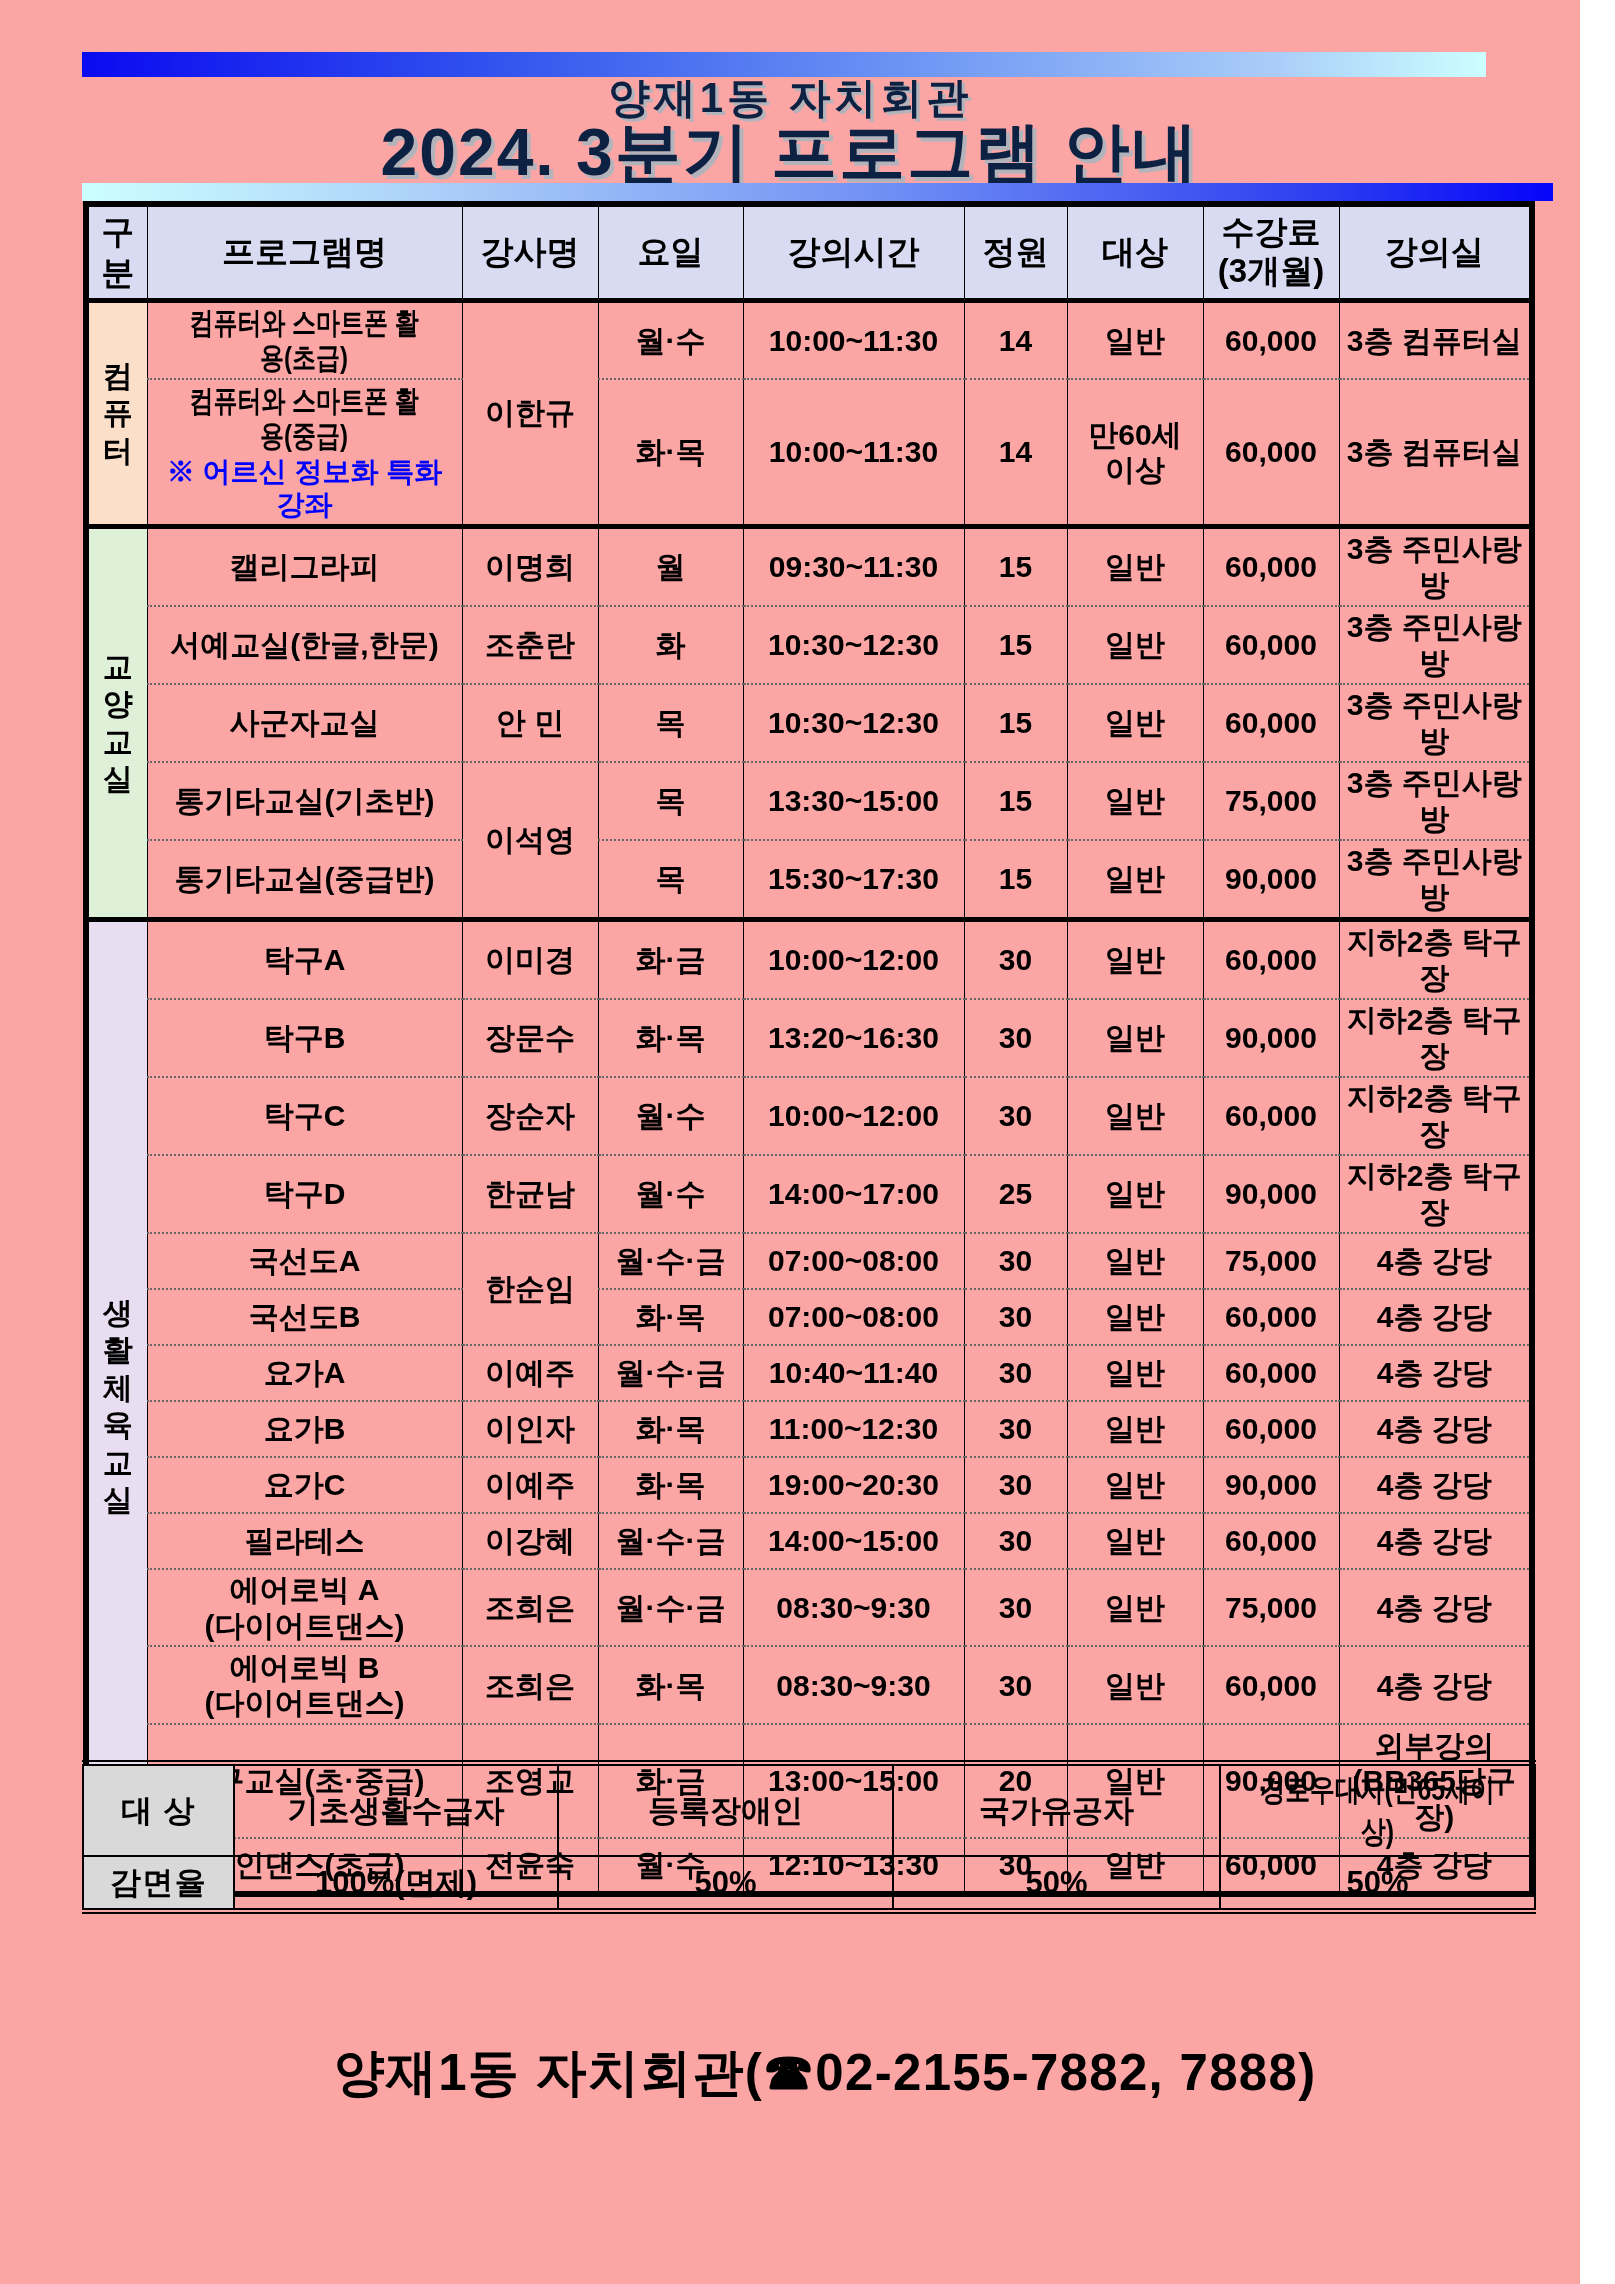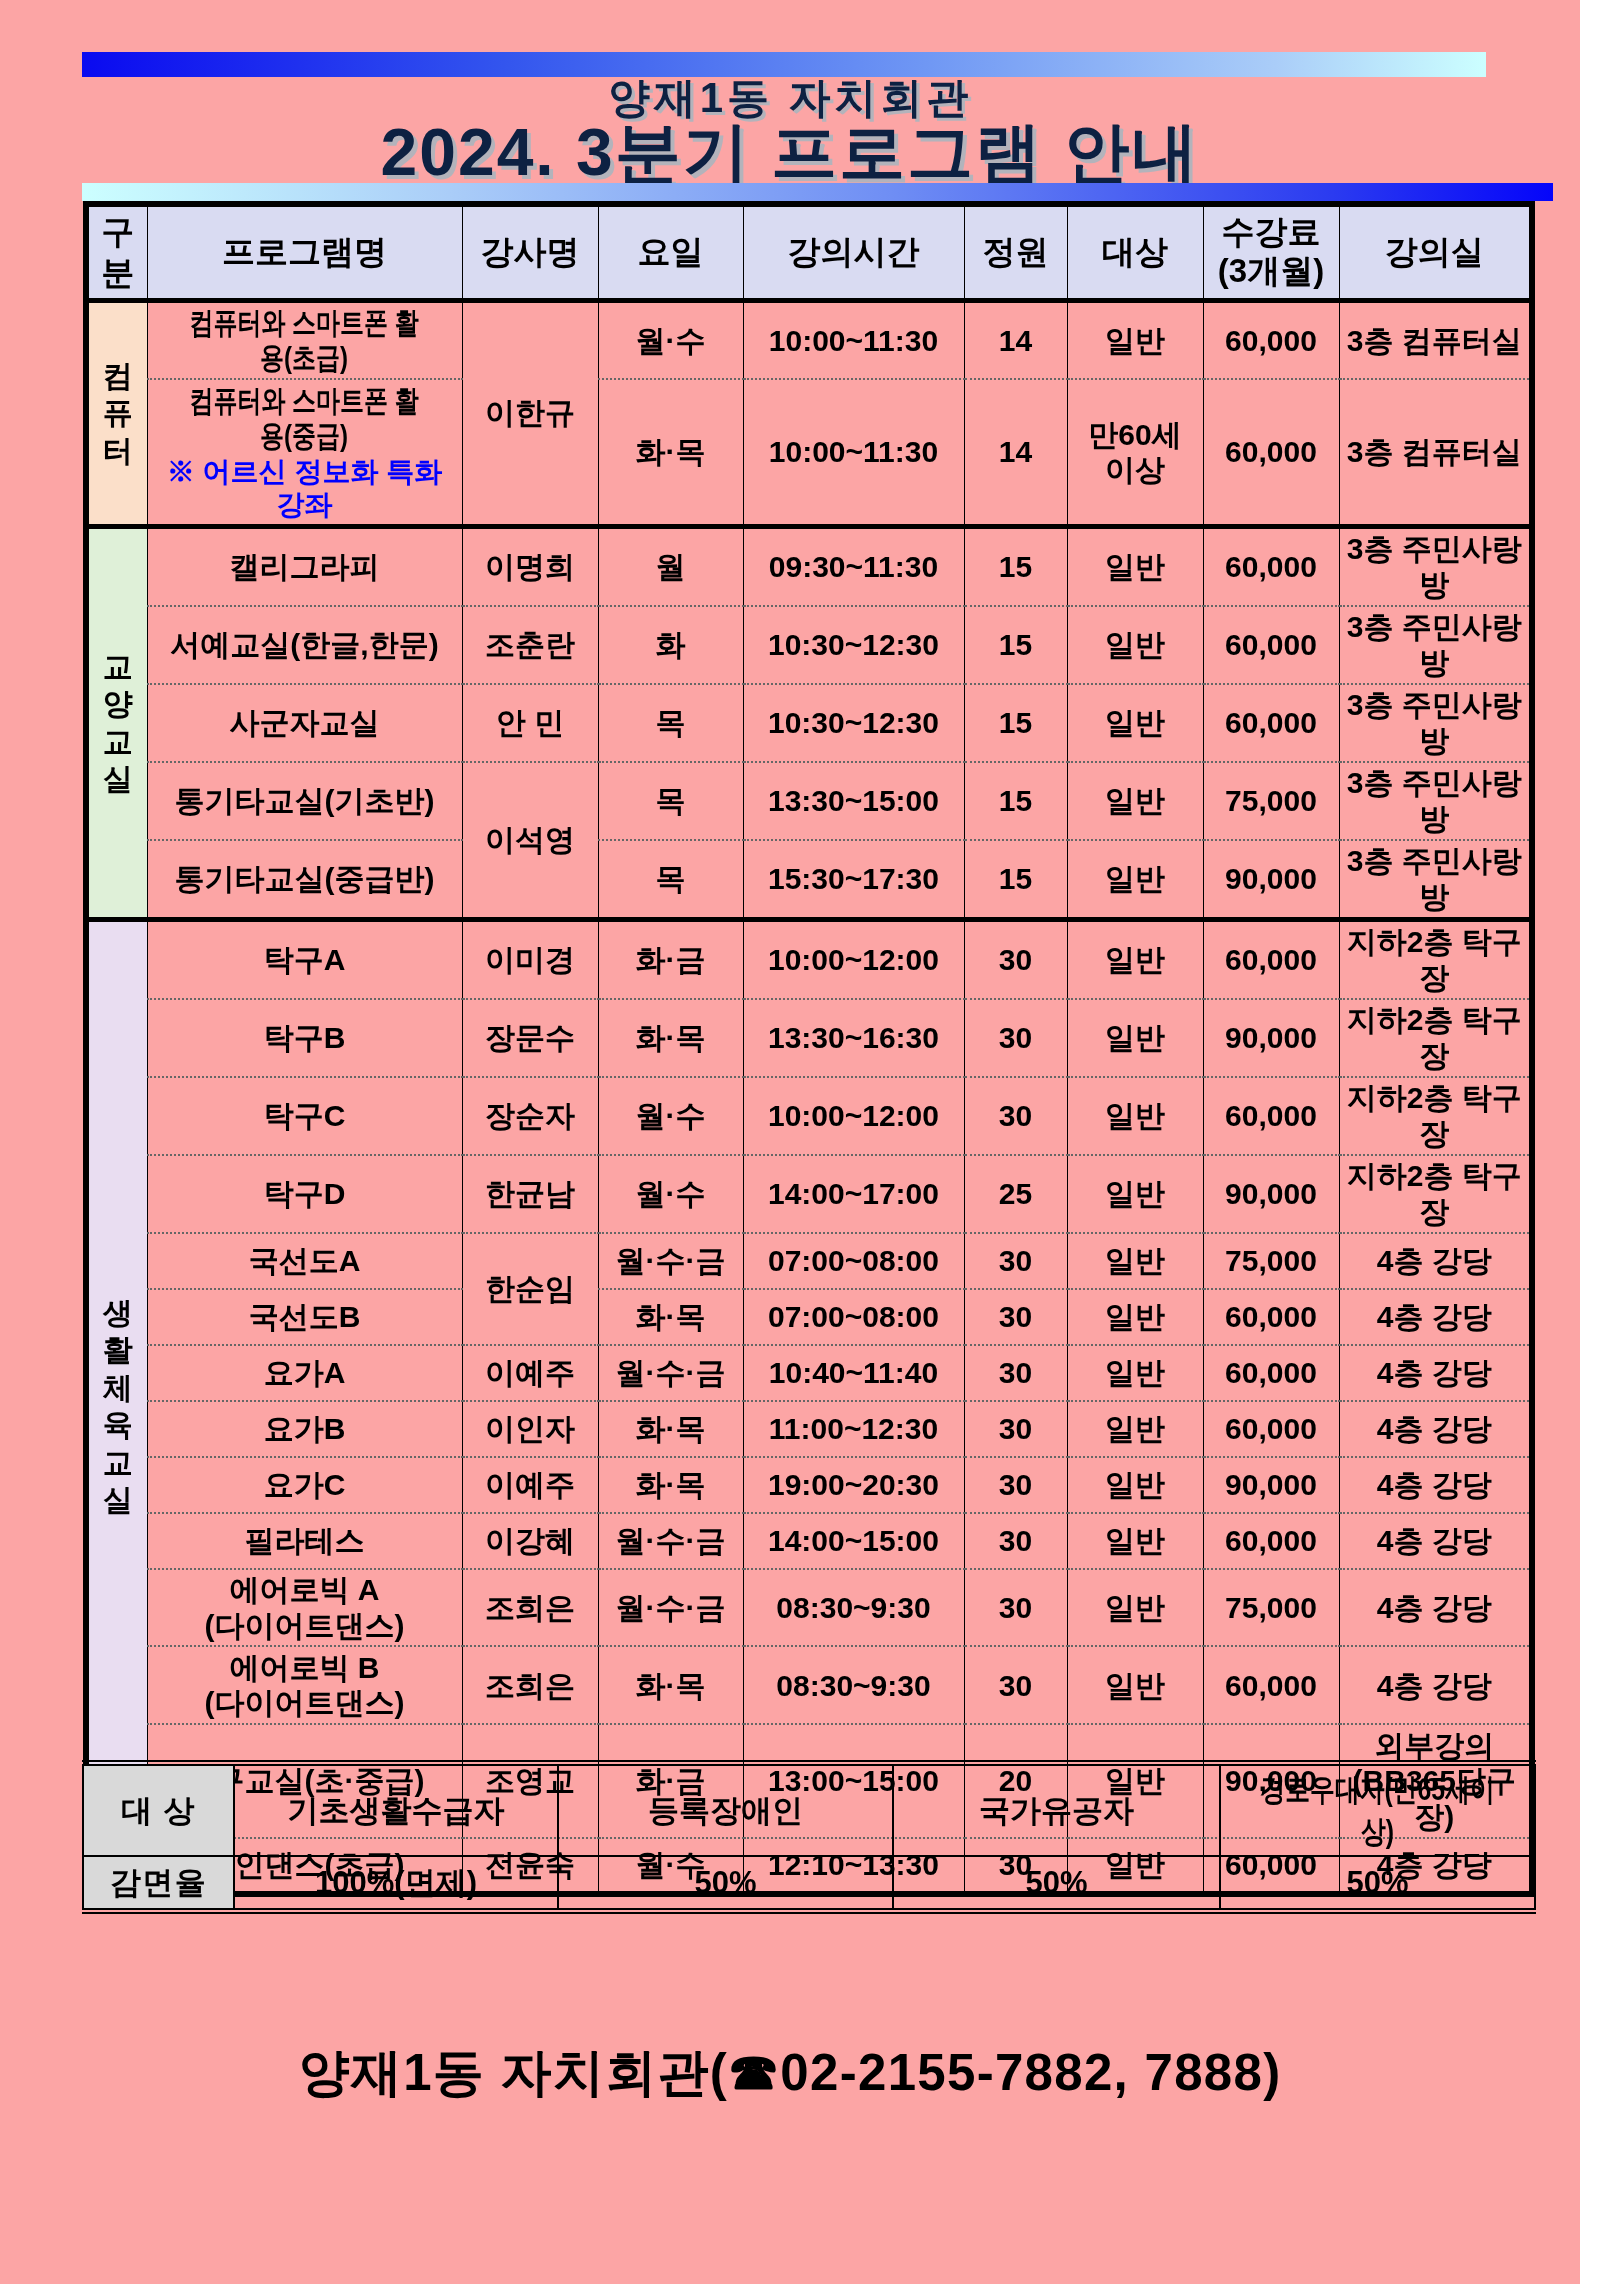--- a/index.html
+++ b/index.html
@@ -79,21 +79,21 @@
   }
   table.discount tr{height:55px;}
   table.discount .lbl{background:var(--discount-header-bg,#d9d9d9);letter-spacing:1.3px;margin-top:13px;}
   
   .discount-note{
     position:absolute;left:85px;top:1889px;
     font-size:32px;font-weight:bold;color:#000;letter-spacing:0.7px;
   }
   .footer-contact{
     position:absolute;left:0;top:2039px;width:100%;
-    text-align:center;font-size:51px;font-weight:900;color:#000;letter-spacing:1.3px;
+    text-align:center;font-size:51px;font-weight:900;color:#000;letter-spacing:1.3px;padding-left:35px;
   }
 </style>
 </head>
 <body>
 
 <div class="page">
 
   <div class="bar-top"></div>
   <div class="title-org">양재1동 자치회관</div>
   <div class="title-main">2024. 3분기 프로그램 안내</div>
@@ -206,21 +206,21 @@
             <td>10:00~12:00</td>
             <td>30</td>
             <td>일반</td>
             <td>60,000</td>
             <td class="c-room">지하2층 탁구장</td>
           </tr>
           <tr class="sec-cont">
             <td class="c-name"><span class="nm">탁구B</span></td>
             <td>장문수</td>
             <td>화·목</td>
-            <td>13:30~16:30</td>
+            <td>13:20~16:30</td>
             <td>30</td>
             <td>일반</td>
             <td>90,000</td>
             <td class="c-room">지하2층 탁구장</td>
           </tr>
           <tr class="sec-cont">
             <td class="c-name"><span class="nm">탁구C</span></td>
             <td>장순자</td>
             <td>월·수</td>
             <td>10:00~12:00</td>

